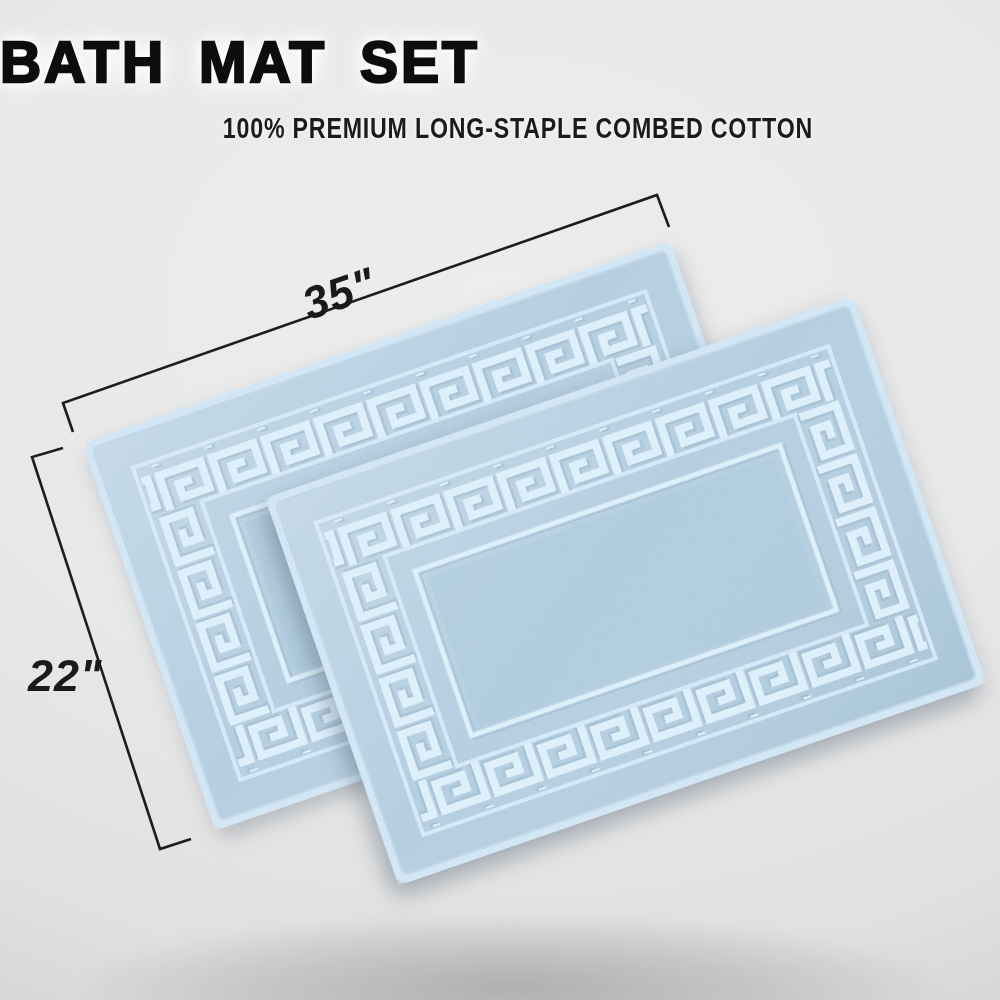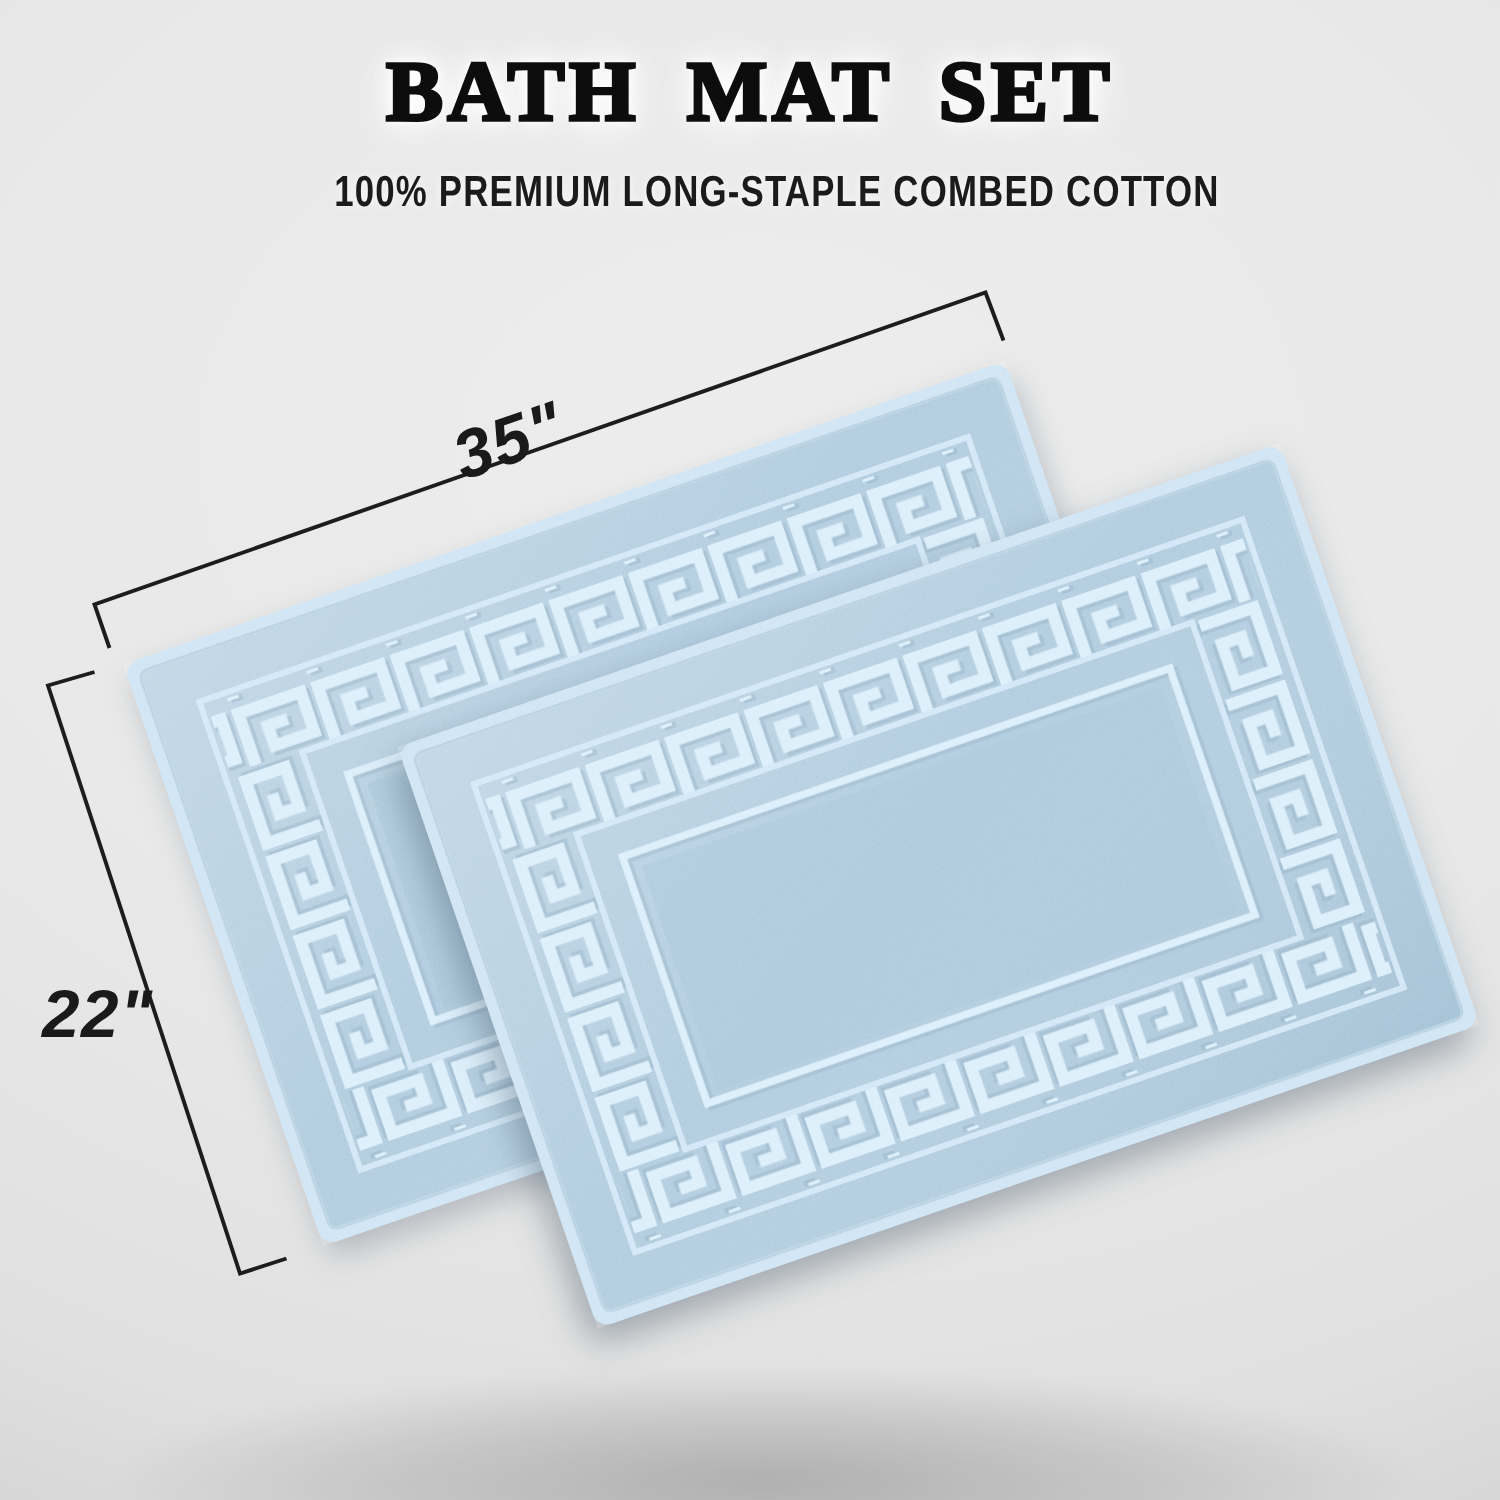--- a/index.html
+++ b/index.html
@@ -2,25 +2,24 @@
 <html><head>
 <meta charset="utf-8">
 <style>
   html,body{margin:0;padding:0;background:#bfbfbf;}
   .canvas{
     position:relative;width:1000px;height:1000px;margin:0 auto;overflow:hidden;
     background:radial-gradient(130% 95% at 50% 30%, #ededed 0%, #e8e8e8 45%, #e0e0e0 72%, #c9c9c9 100%);
     font-family:"Liberation Sans", sans-serif;
   }
   .title{
-    position:absolute;left:0;right:0;top:31px;text-align:center;
+    position:absolute;left:0;right:0;top:31px;text-align:left;
     font-size:57px;font-weight:700;letter-spacing:3px;word-spacing:14px;line-height:1.1;
     color:#0d0d0d;-webkit-text-stroke:2.4px #0d0d0d;
     text-shadow:0 0 6px #ffffff,0 0 10px #ffffff,0 0 18px #ffffff,0 0 28px rgba(255,255,255,.95),0 4px 34px rgba(255,255,255,.9);
-    font-family:Liberation Serif, serif;
   }
   .subtitle-wrap{position:absolute;left:0;right:0;top:112px;text-align:center;padding-left:36px;}
   .subtitle{
     display:inline-block;transform:scaleX(0.8);transform-origin:50% 50%;
     font-size:29px;font-weight:700;letter-spacing:1px;color:#1b1b1b;
     text-shadow:0 0 6px rgba(255,255,255,.8);
     white-space:nowrap;
   }
   .dims{position:absolute;left:0;top:0;pointer-events:none;z-index:30;}
   .dim-label{

